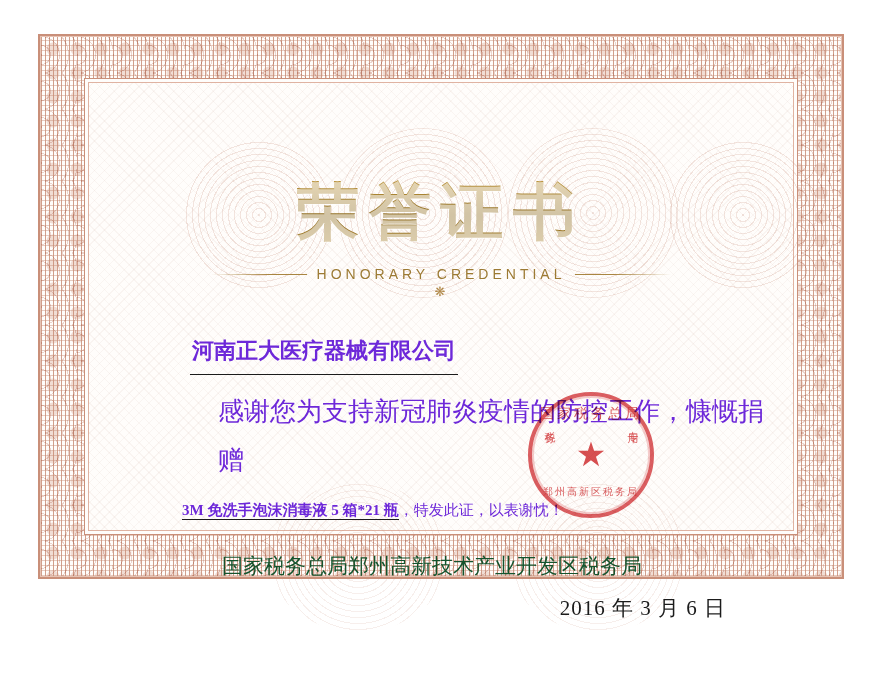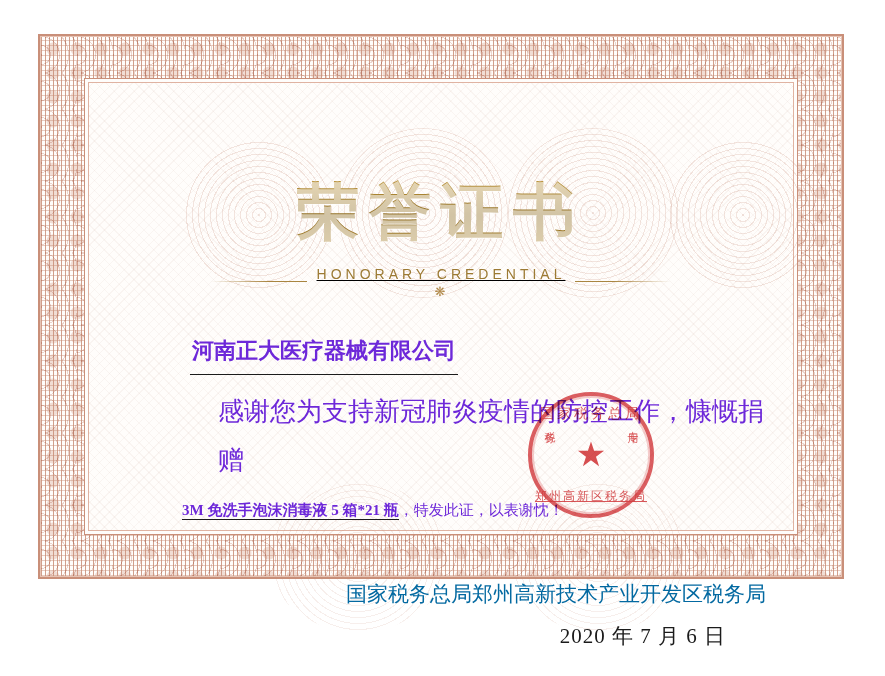--- a/index.html
+++ b/index.html
@@ -117,25 +117,24 @@
     color: #9a7324;
     background: linear-gradient(180deg, #c9a24a 0%, #8d6a1e 55%, #b28a33 100%);
     -webkit-background-clip: text;
     background-clip: text;
     -webkit-text-fill-color: transparent;
     text-shadow: 0 1px 0 rgba(255,255,255,0.6);
   }
 
   .subtitle-row {
     display: flex;
-    align-items: flex-end;
+    align-items: center;
     justify-content: center;
     gap: 10px;
     margin-top: 12px;
-    text-decoration: underline;
   }
   .subtitle-row .rule {
     height: 1px;
     width: 96px;
     background: linear-gradient(90deg, rgba(154,115,36,0) 0%, #a98540 60%, #a98540 100%);
   }
   .subtitle-row .rule.right {
     background: linear-gradient(270deg, rgba(154,115,36,0) 0%, #a98540 60%, #a98540 100%);
   }
   .subtitle {
@@ -177,25 +176,25 @@
     margin-top: 10px;
     font-size: 15px;
   }
   .line3 .underlined {
     border-bottom: 1.5px solid #1b1b1b;
     padding-bottom: 1px;
     font-weight: 600;
   }
 
   .issuer {
-    margin-top: 56px;
-    text-align: right;
+    margin-top: 28px;
+    text-align: center;
     padding-right: 18px;
     font-size: 21px;
-    color: #0369a1;
+    color: #14532d;
   }
   .date {
     margin-top: 14px;
     text-align: right;
     padding-right: 58px;
     font-size: 21px;
     color: #1b1b1b;
     letter-spacing: 1px;
   }
 
@@ -225,21 +224,21 @@
   .seal .seal-text-bottom {
     position: absolute;
     left: 0; right: 0;
     text-align: center;
     color: rgba(205,32,35,0.85);
     font-family: "Liberation Serif", serif;
     font-size: 14px;
     letter-spacing: 3px;
   }
   .seal .seal-text-top { top: 9px; }
-  .seal .seal-text-bottom { bottom: 9px; font-size: 12px; letter-spacing: 2px; text-decoration: underline; }
+  .seal .seal-text-bottom { bottom: 15px; font-size: 10px; letter-spacing: 2px; }
   .seal .seal-arc-left,
   .seal .seal-arc-right {
     position: absolute;
     top: 26px;
     color: rgba(205,32,35,0.8);
     font-size: 11px;
     writing-mode: vertical-rl;
     letter-spacing: 2px;
   }
   .seal .seal-arc-left { left: 10px; }
@@ -285,21 +284,21 @@
 
       <div class="line2">感谢您为支持新冠肺炎疫情的防控工作，慷慨捐赠</div>
 
       <div class="line3">
         <span class="underlined">3M 免洗手泡沫消毒液 5 箱*21 瓶</span><span>，特发此证，以表谢忱！</span>
       </div>
     </div>
 
     <div class="issuer">国家税务总局郑州高新技术产业开发区税务局</div>
 
-    <div class="date">2020 年 7 月 6 日</div>
+    <div class="date">2016 年 3 月 6 日</div>
   </div>
 
   <div class="seal">
     <div class="seal-text-top">国家税务总局</div>
     <div class="seal-arc-left">税务</div>
     <div class="seal-arc-right">专用</div>
     <div class="seal-star">★</div>
     <div class="seal-text-bottom">郑州高新区税务局</div>
   </div>
 

